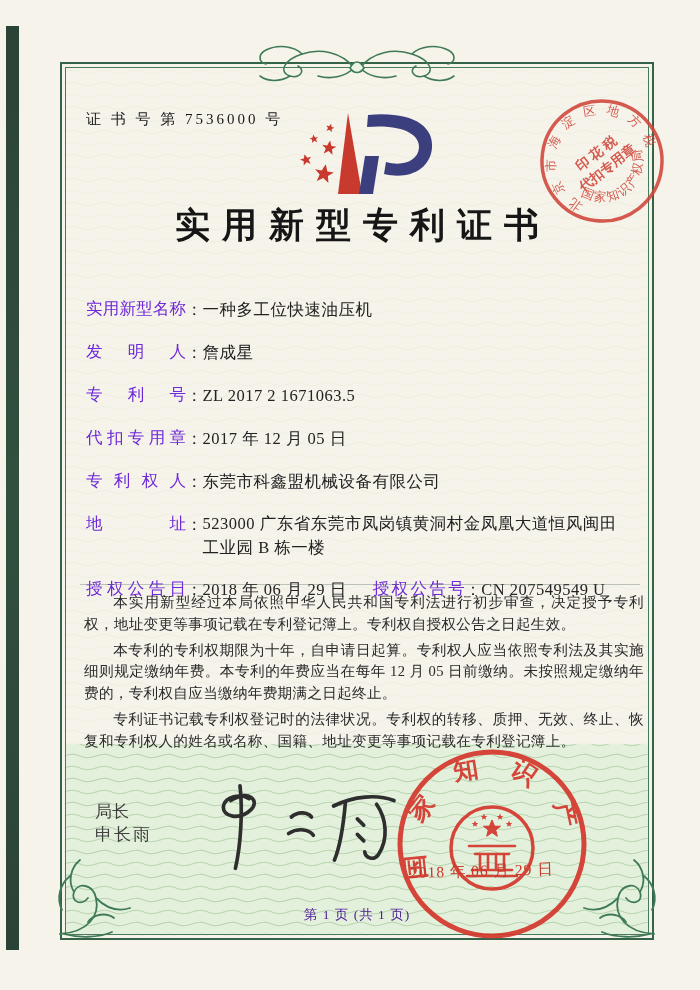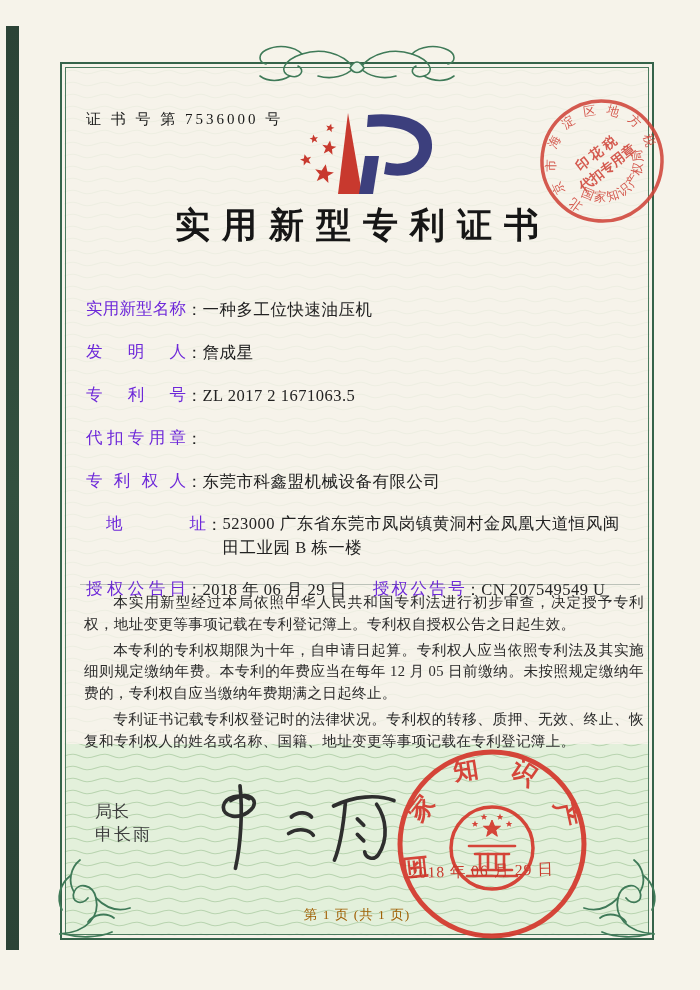--- a/index.html
+++ b/index.html
@@ -45,21 +45,21 @@
   .logo{position:absolute;left:296px;top:108px;}
 
   .cert-title{
     position:absolute;left:60px;top:202px;width:594px;
     text-align:center;font-size:35px;font-weight:bold;
     letter-spacing:12px;text-indent:12px;color:#161616;
   }
 
   .fields{position:absolute;left:86px;top:297px;width:540px;font-size:16.5px;}
   .frow{display:flex;margin-bottom:18px;line-height:25px;}
-  .frow.addr{margin-bottom:6px;margin-left:20px;}
+  .frow.addr{margin-bottom:6px;}
   .flabel{
     display:inline-block;width:100px;flex:0 0 100px;
     text-align:justify;text-align-last:justify;
     color:#6d28d9;
     font-family:Liberation Mono, monospace;
   }
   .fcolon{flex:0 0 16px;}
   .fvalue{color:#222;letter-spacing:.5px;font-family:Liberation Serif, serif;}
   .addr .fvalue{width:432px;line-height:24px;}
 
@@ -87,21 +87,21 @@
 
   .seal{position:absolute;left:392px;top:744px;z-index:4;}
   .seal-date{
     position:absolute;left:410px;top:861px;z-index:5;
     color:#c8372a;font-size:15.5px;letter-spacing:1px;
     transform:rotate(-1.5deg);white-space:nowrap;
   }
 
   .footer{
     position:absolute;left:60px;top:906px;width:594px;z-index:4;
-    text-align:center;font-size:13.5px;color:#a16207;letter-spacing:1px;
+    text-align:center;font-size:13.5px;color:#4c1d95;letter-spacing:1px;
   }
 
   .tax-stamp{position:absolute;left:527px;top:86px;z-index:4;opacity:.88;}
 </style>
 </head>
 <body>
 
 <div class="page">
 
   <div class="edge-strip"></div>
@@ -197,20 +197,21 @@
           <span class="fvalue">詹成星</span>
       </div>
       <div class="frow">
         <span class="flabel">专利号</span>
           <span class="fcolon">：</span>
           <span class="fvalue">ZL 2017 2 1671063.5</span>
       </div>
       <div class="frow">
         <span class="flabel">代扣专用章</span>
           <span class="fcolon">：</span>
+          <span class="fvalue">2017 年 12 月 05 日</span>
       </div>
       <div class="frow">
         <span class="flabel">专利权人</span>
           <span class="fcolon">：</span>
           <span class="fvalue">东莞市科鑫盟机械设备有限公司</span>
       </div>
       <div class="frow addr">
         <span class="flabel">地址</span>
           <span class="fcolon">：</span>
           <span class="fvalue">523000 广东省东莞市凤岗镇黄洞村金凤凰大道恒风闽田工业园 B 栋一楼</span>

